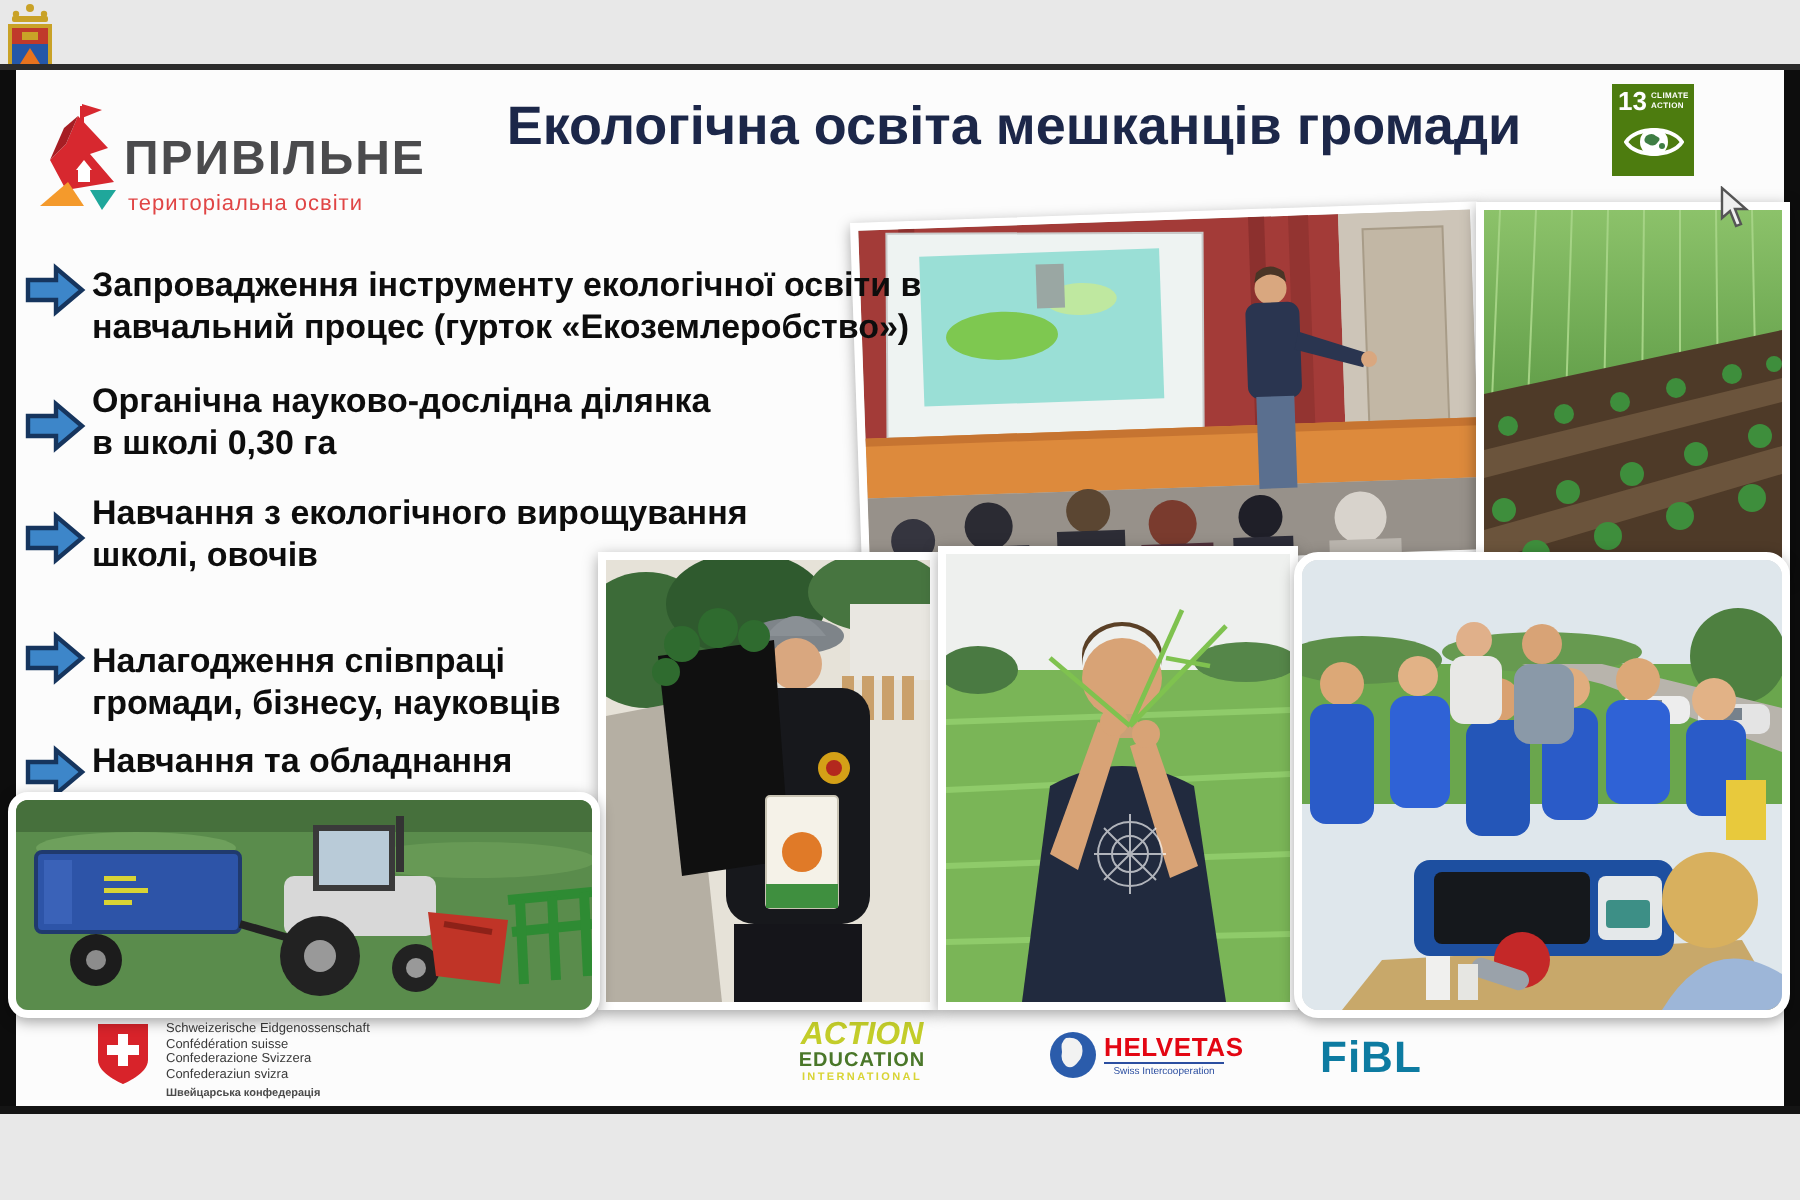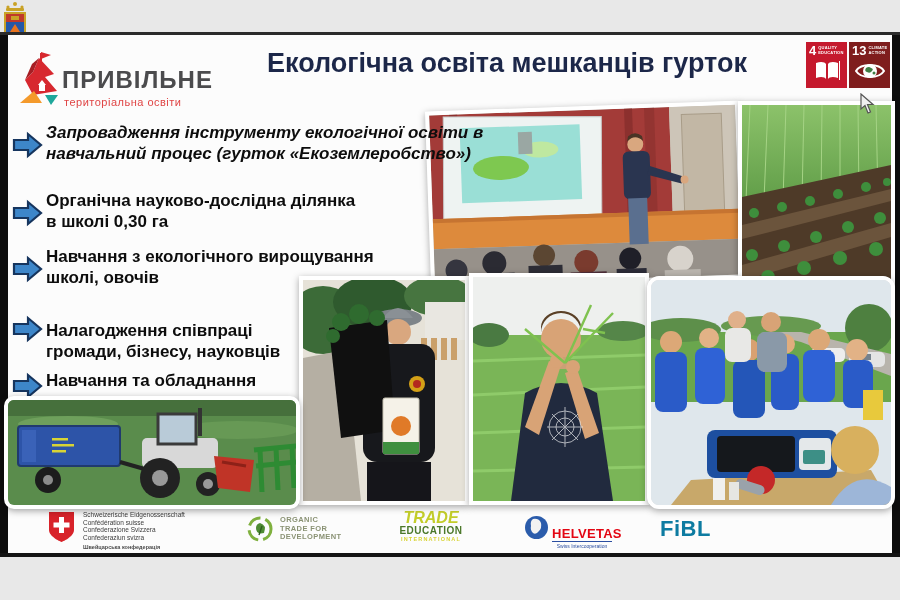--- a/index.html
+++ b/index.html
@@ -13,21 +13,21 @@
   .slide{position:absolute;left:8px;top:35px;width:884px;height:518px;background:#fcfcfc;}
 
   
   .logo-icon{position:absolute;left:18px;top:50px;}
   .logo-name{position:absolute;left:62px;top:66px;font-size:24px;font-weight:bold;color:#4b4b4d;letter-spacing:1px;}
   .logo-tagline{position:absolute;left:64px;top:96px;font-size:11px;color:#e04545;letter-spacing:.5px;}
   .slide-title{position:absolute;left:222px;top:48px;width:570px;text-align:center;
                font-size:27px;font-weight:800;color:#1c2749;}
   .sdg{position:absolute;top:42px;width:41px;height:46px;color:#fff;overflow:hidden;}
   .sdg-4{left:806px;background:#c5192d;}
-  .sdg-13{left:849px;background:#7f1d1d;}
+  .sdg-13{left:806px;background:#4d7c0f;}
   .sdg-head{display:flex;align-items:flex-start;padding:2px 2px 0 3px;}
   .sdg-num{font-size:13px;font-weight:bold;line-height:13px;}
   .sdg-label{font-size:4px;font-weight:bold;line-height:4.5px;margin:2px 0 0 2px;white-space:pre-line;letter-spacing:.2px;}
   .sdg-icon{display:flex;justify-content:center;margin-top:3px;}
 
   
   .bullet-arrow{position:absolute;left:12px;}
   .bullet-text{position:absolute;font-size:17px;font-weight:bold;color:#0d0d0d;
                line-height:21px;white-space:pre-line;z-index:3;}
   
@@ -47,21 +47,21 @@
   .swiss-line{font-size:6.5px;line-height:7.5px;color:#3a3a3a;}
   .swiss-cyr{font-size:5.5px;font-weight:bold;color:#4a4a4a;margin-top:3px;}
   .otd{left:246px;top:515px;}
   .otd-text{margin-left:6px;margin-top:1px;}
   .otd-line{font-size:7.5px;font-weight:bold;color:#8a9274;letter-spacing:.4px;line-height:8.5px;}
   .ifoam{left:398px;top:510px;flex-direction:column;align-items:center;width:66px;text-align:center;}
   .ifoam-main{font-size:16px;font-weight:bold;font-style:italic;color:#c3cd2a;line-height:15px;}
   .ifoam-org{font-size:10px;font-weight:bold;color:#4a7729;letter-spacing:.5px;line-height:11px;}
   .ifoam-int{font-size:5.5px;font-weight:bold;color:#d8d435;letter-spacing:1.2px;line-height:7px;}
   .helvetas{left:524px;top:515px;}
-  .helvetas-text{margin-left:3px;margin-top:12px;}
+  .helvetas-text{margin-left:3px;margin-top:2px;}
   .helvetas-name{font-size:13px;font-weight:bold;color:#e30613;letter-spacing:.3px;line-height:13px;}
   .helvetas-sub{font-size:5px;color:#2b4ea0;border-top:1px solid #2b4ea0;padding-top:1px;margin-top:1px;
                 width:60px;text-align:center;}
   .fibl{left:660px;top:516px;font-size:22px;font-weight:bold;color:#0d7ba1;letter-spacing:.5px;text-align:center;}
   .arms{left:788px;top:502px;}
 
   .cursor{position:absolute;left:860px;top:93px;z-index:9;}
 </style>
 </head>
 <body>
@@ -84,21 +84,21 @@
     <polygon points="21,8 15,22 7,30 14,14" fill="#a61e24"></polygon>
     <rect x="21" y="35" width="6" height="6" fill="#fff"></rect>
     <polygon points="20,35 24,30 28,35" fill="#fff"></polygon>
     <polygon points="2,53 16,41 24,53" fill="#f49a2c"></polygon>
     <polygon points="27,45 40,45 33,55" fill="#1fa79b"></polygon>
   </svg>
   <div class="logo-name">ПРИВІЛЬНЕ</div>
   <div class="logo-tagline">територіальна освіти</div>
 
   
-  <div class="slide-title">Екологічна освіта мешканців гурток</div>
+  <div class="slide-title">Екологічна освіта мешканців громади</div>
 
   
   <div class="sdg sdg-4">
     <div class="sdg-head">
       <span class="sdg-num">4</span>
       <span class="sdg-label">QUALITY
 EDUCATION</span>
     </div>
     <div class="sdg-icon">
       <svg width="26" height="22" viewBox="0 0 26 22">
@@ -121,21 +121,21 @@
         <path d="M11,8 q3,-2 5,0 q3,1 1,3 q-2,3 -5,1 q-3,-1 -1,-4 Z" fill="#3f7e44"></path>
         <circle cx="19" cy="13" r="1.5" fill="#3f7e44"></circle>
       </svg>
     </div>
   </div>
 
   
   <svg class="bullet-arrow" style="top:131px" width="32" height="28" viewBox="0 0 32 28">
     <polygon points="2,9 16,9 16,3 29,14 16,25 16,19 2,19" fill="#3d86c9" stroke="#16355e" stroke-width="2.2"></polygon>
   </svg>
-  <div class="bullet-text" style="left:46px;top:122px;font-style:italic;">Запровадження інструменту екологічної освіти в
+  <div class="bullet-text" style="left:46px;top:132px;">Запровадження інструменту екологічної освіти в
 навчальний процес (гурток «Екоземлеробство»)</div>
 
   <svg class="bullet-arrow" style="top:199px" width="32" height="28" viewBox="0 0 32 28">
     <polygon points="2,9 16,9 16,3 29,14 16,25 16,19 2,19" fill="#3d86c9" stroke="#16355e" stroke-width="2.2"></polygon>
   </svg>
   <div class="bullet-text" style="left:46px;top:190px;">Органічна науково-дослідна ділянка
 в школі 0,30 га</div>
 
   <svg class="bullet-arrow" style="top:255px" width="32" height="28" viewBox="0 0 32 28">
     <polygon points="2,9 16,9 16,3 29,14 16,25 16,19 2,19" fill="#3d86c9" stroke="#16355e" stroke-width="2.2"></polygon>
@@ -401,35 +401,23 @@
     </svg>
     <div class="swiss-text">
       <div class="swiss-line">Schweizerische Eidgenossenschaft</div>
       <div class="swiss-line">Confédération suisse</div>
       <div class="swiss-line">Confederazione Svizzera</div>
       <div class="swiss-line">Confederaziun svizra</div>
       <div class="swiss-cyr">Швейцарська конфедерація</div>
     </div>
   </div>
 
-  <div class="partner otd">
-    <svg width="28" height="28" viewBox="0 0 28 28">
-      <circle cx="14" cy="14" r="11" fill="none" stroke="#7fb03e" stroke-width="3" stroke-dasharray="14 5"></circle>
-      <path d="M14,8 q7,2 4,10 q-8,2 -8,-5 q0,-4 4,-5 Z" fill="#4e8c33"></path>
-      <line x1="13" y1="20" x2="16" y2="11" stroke="#2f5e1f" stroke-width="1.4"></line>
-    </svg>
-    <div class="otd-text">
-      <div class="otd-line">ORGANIC</div>
-      <div class="otd-line">TRADE FOR</div>
-      <div class="otd-line">DEVELOPMENT</div>
-    </div>
-  </div>
 
   <div class="partner ifoam">
-    <div class="ifoam-main">TRADE</div>
+    <div class="ifoam-main">ACTION</div>
     <div class="ifoam-org">EDUCATION</div>
     <div class="ifoam-int">INTERNATIONAL</div>
   </div>
 
   <div class="partner helvetas">
     <svg width="25" height="25" viewBox="0 0 25 25">
       <circle cx="12.5" cy="12.5" r="11.5" fill="#2b5cab"></circle>
       <path d="M9,4 q6,-1 8,4 q1,5 -2,8 q-3,4 -6,2 q-3,-3 -2,-7 q-1,-5 2,-7 Z" fill="#f2f2f2"></path>
     </svg>
     <div class="helvetas-text">

